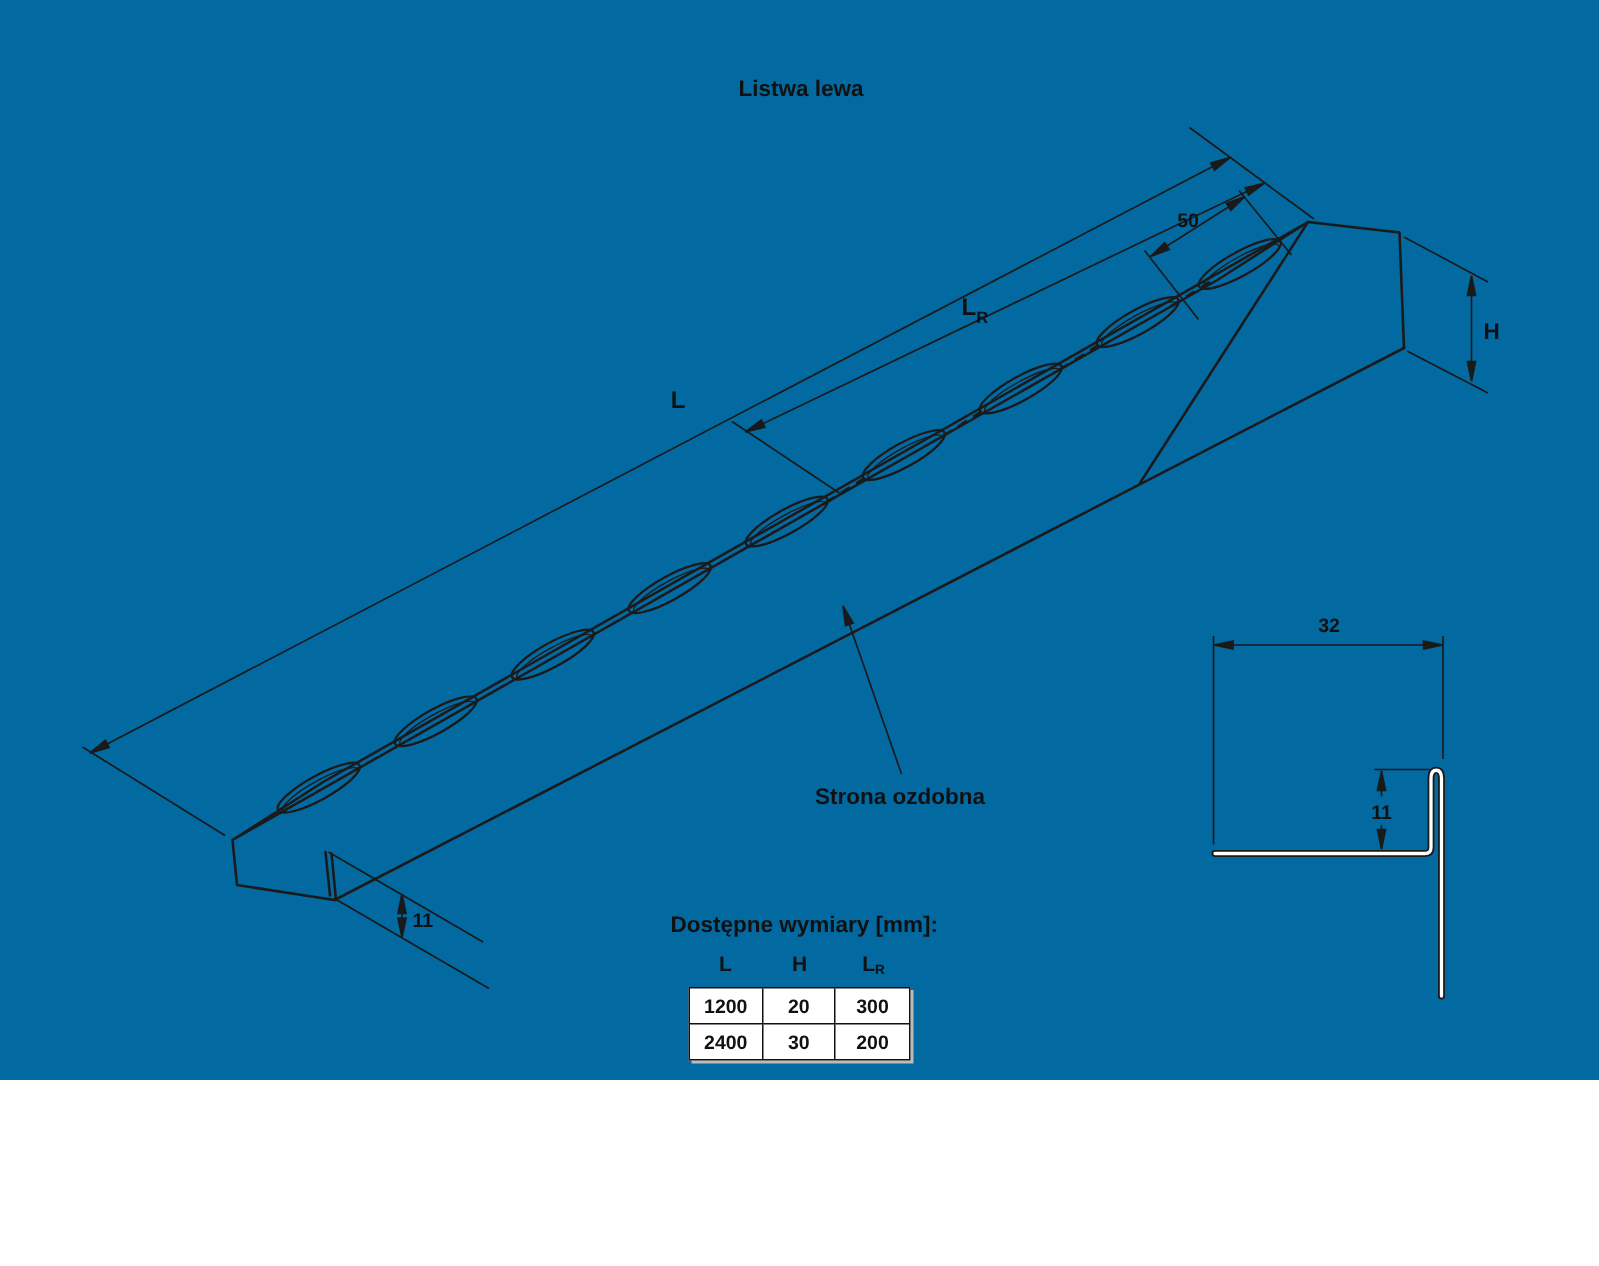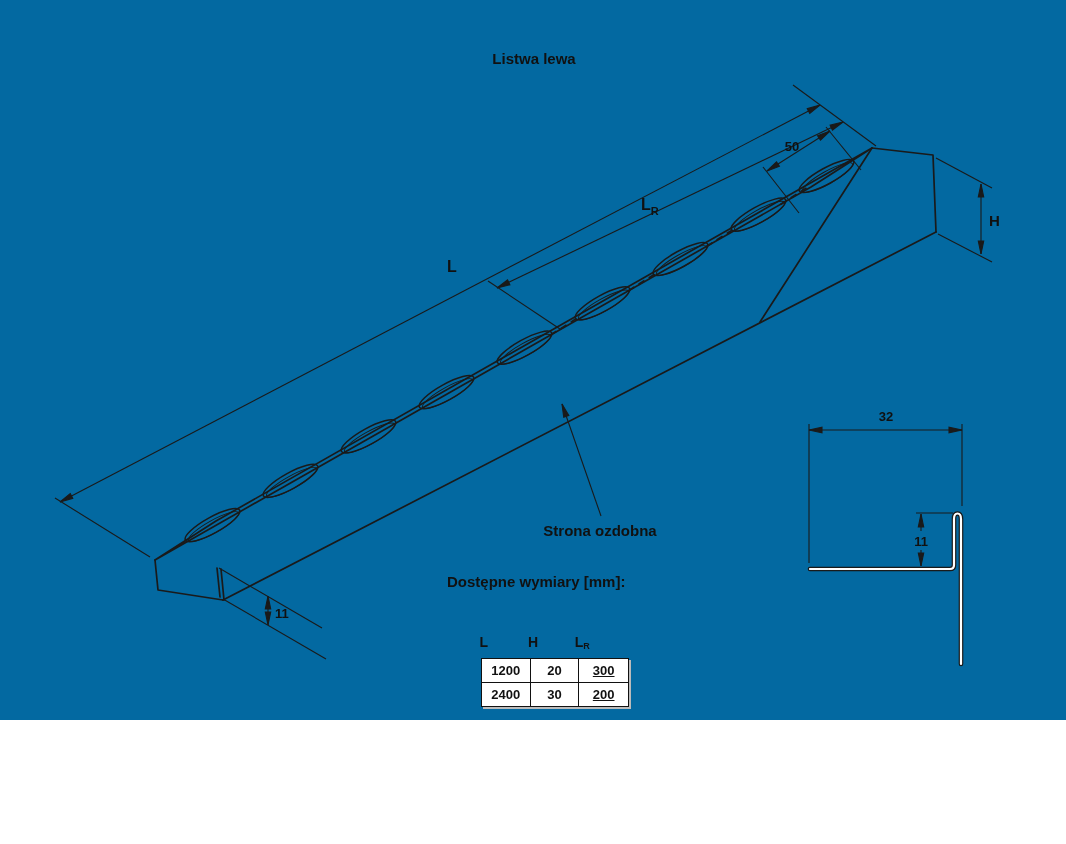--- a/index.html
+++ b/index.html
@@ -1,28 +1,28 @@
 <!DOCTYPE html>
 <html><head>
 <meta charset="utf-8">
 <style>
   html,body{margin:0;padding:0;background:#fff;}
   .page{position:relative;width:1066px;height:720px;background:#0369a1;overflow:hidden;
         font-family:"Liberation Sans","DejaVu Sans",sans-serif;color:#111;}
   svg text{font-family:"Liberation Sans","DejaVu Sans",sans-serif;font-weight:bold;fill:#111;}
-  .tbl-heading{position:absolute;left:447px;top:573px;font-size:15px;font-weight:bold;white-space:nowrap;}
+  .tbl-heading{position:absolute;left:447px;top:608px;font-size:15px;font-weight:bold;white-space:nowrap;}
   .tbl-header{position:absolute;left:459px;top:634px;width:148px;display:grid;
               grid-template-columns:1fr 1fr 1fr;font-size:14px;font-weight:bold;text-align:center;}
   .tbl-header .sub{font-size:9px;vertical-align:-2px;font-weight:bold;}
   .dim-table{position:absolute;left:459px;top:658px;width:146px;border:1.4px solid #111;
              display:grid;grid-template-columns:1fr 1fr 1fr;background:#fff;
-             box-shadow:2px 2px 0 #bbb;margin-left:22px;}
+             box-shadow:2px 2px 0 #bbb;}
   .dim-table .cell{height:23px;line-height:23px;text-align:center;font-size:13px;font-weight:bold;
                    border-right:1.4px solid #111;border-bottom:1.4px solid #111;}
-  .dim-table .cell.last-col{border-right:none;text-decoration:underline;}
+  .dim-table .cell.last-col{border-right:none;}
   .dim-table .cell.last-row{border-bottom:none;}
 </style>
 </head>
 <body>
 
 <div class="page">
 
 <svg width="1066" height="844" viewBox="0 0 1066 844">
   <defs>
     <path id="arw" d="M0,0 L-13,2.7 L-13,-2.7 Z"></path>

